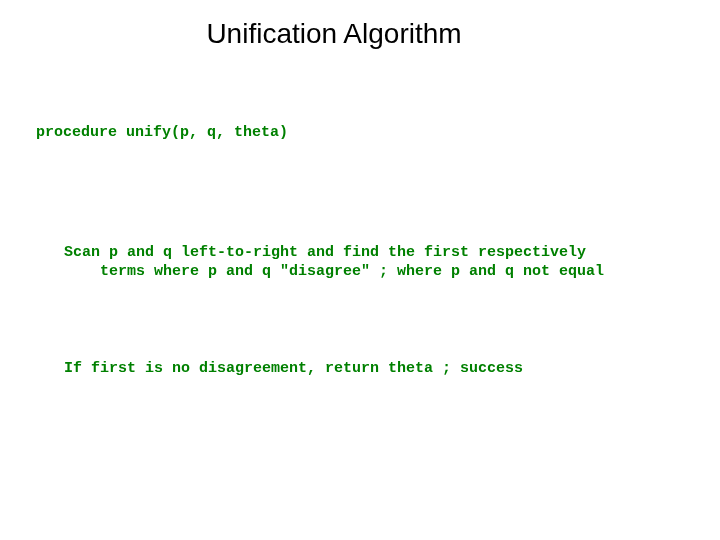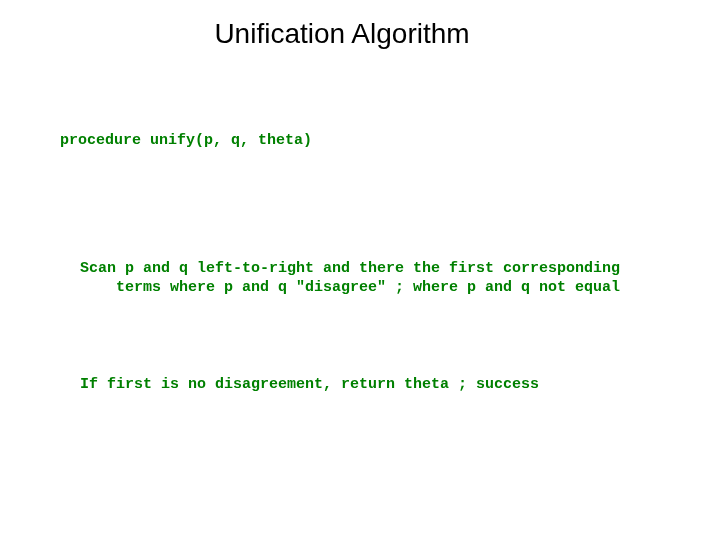--- a/index.html
+++ b/index.html
@@ -7,21 +7,21 @@
     padding: 0;
     width: 720px;
     height: 540px;
     background: #ffffff;
     font-family: Arial, Helvetica, sans-serif;
   }
   .slide {
     box-sizing: border-box;
     width: 668px;
     height: 540px;
-    padding: 18px 28px 28px 44px;
+    padding: 18px 28px 28px 28px;
   }
   .title {
     font-size: 28px;
     text-align: center;
     color: #000000;
     margin: 0 0 28px 0;
     font-weight: normal;
   }
   .code {
     font-family: "Courier New", Courier, monospace;
@@ -35,38 +35,38 @@
     margin-left: 0;
   }
   .block {
     margin-left: 36px;
     margin-top: 0;
   }
   .para {
     margin: 0 0 22px 0;
   }
   .para-tight {
-    margin: 16px;
+    margin: 8px;
   }
   .hang {
     padding-left: 36px;
     text-indent: -36px;
   }
 </style>
 </head>
 <body>
 
 <div class="slide">
   <h1 class="title">Unification Algorithm</h1>
 
   <div class="code">
     <div class="proc para-tight">procedure unify(p, q, theta)</div>
 
     <div class="block">
-      <p class="para hang">Scan p and q left-to-right and there the first corresponding terms where p and q "disagree" ; where p and q not equal</p>
+      <p class="para hang">Scan p and q left-to-right and find the first respectively terms where p and q "disagree" ; where p and q not equal</p>
 
       <p class="para hang">If first is no disagreement, return theta ; success</p>
 
 
       
       
       
     </div>
   </div>
 </div>

